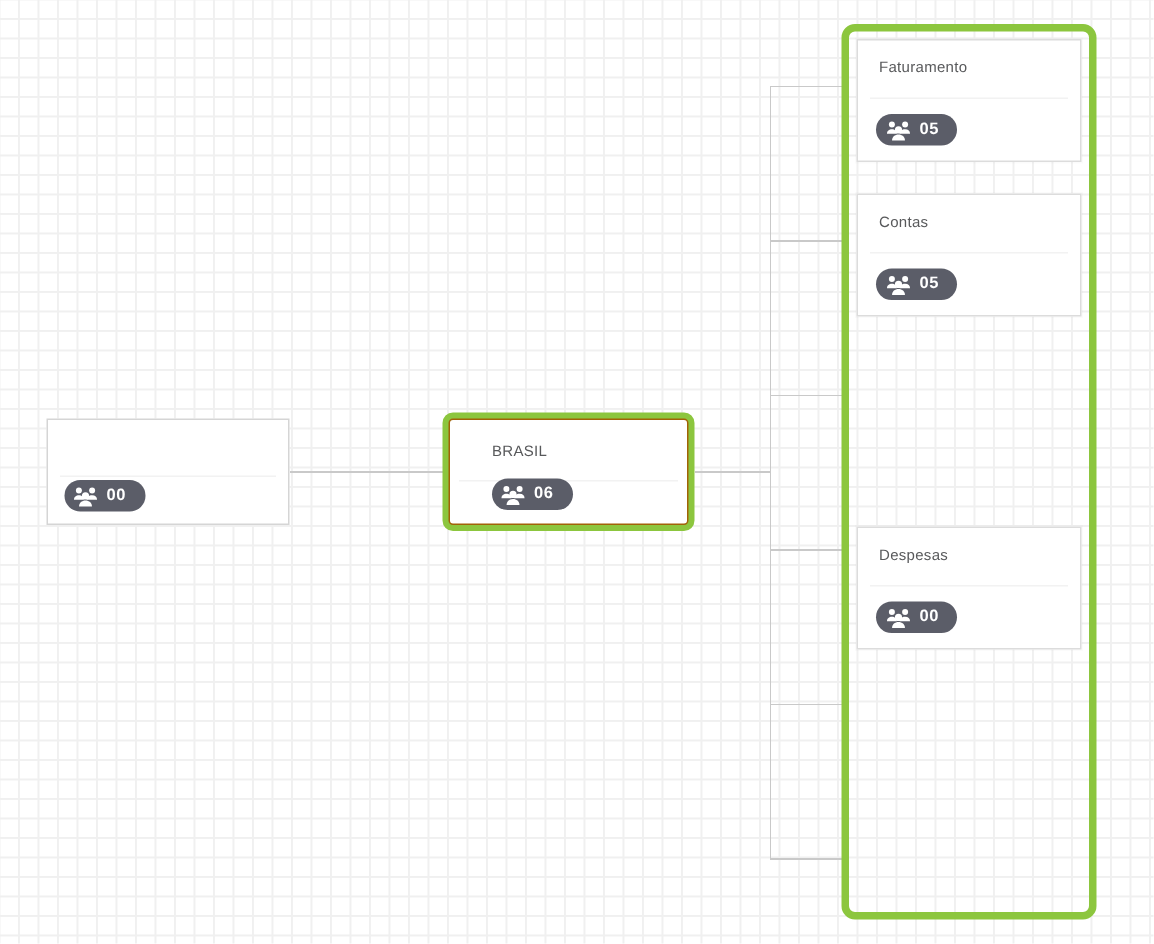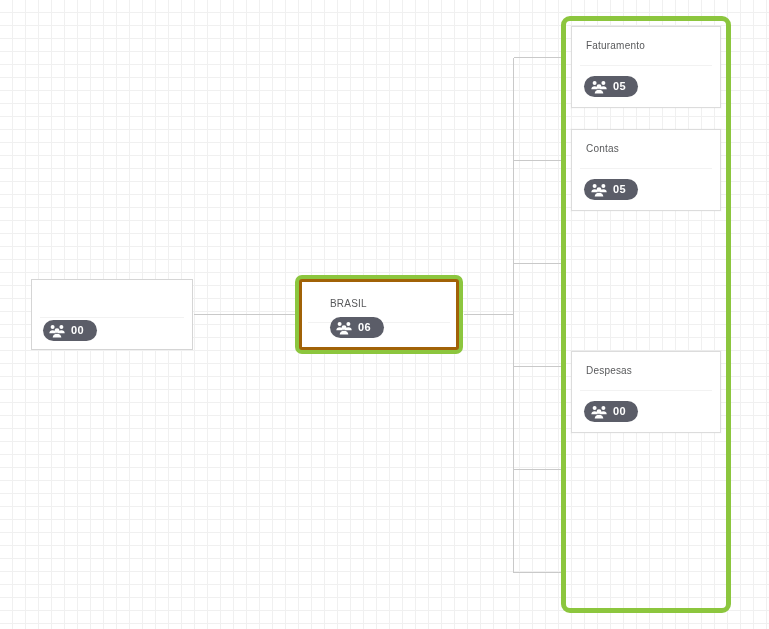--- a/index.html
+++ b/index.html
@@ -114,21 +114,21 @@
     border: 4px solid #8cc63e;
     border-radius: 7px;
     box-sizing: border-box;
     background: #8cc63e;
   }
   #node-brasil {
     position: absolute;
     left: 0; top: 0; right: 0; bottom: 0;
     width: auto; height: auto;
     background: #ffffff;
-    border: 3px solid #a16207;
+    border: 1px solid #a16207;
     border-radius: 3px;
   }
   #node-brasil .node-title { left: 28px; top: 16px; }
   #node-brasil .node-divider { top: 40px; left: 6px; right: 6px; }
   #node-brasil .badge { left: 28px; bottom: 9px; }
 
   
   #group-container {
     position: absolute;
     left: 561px;

